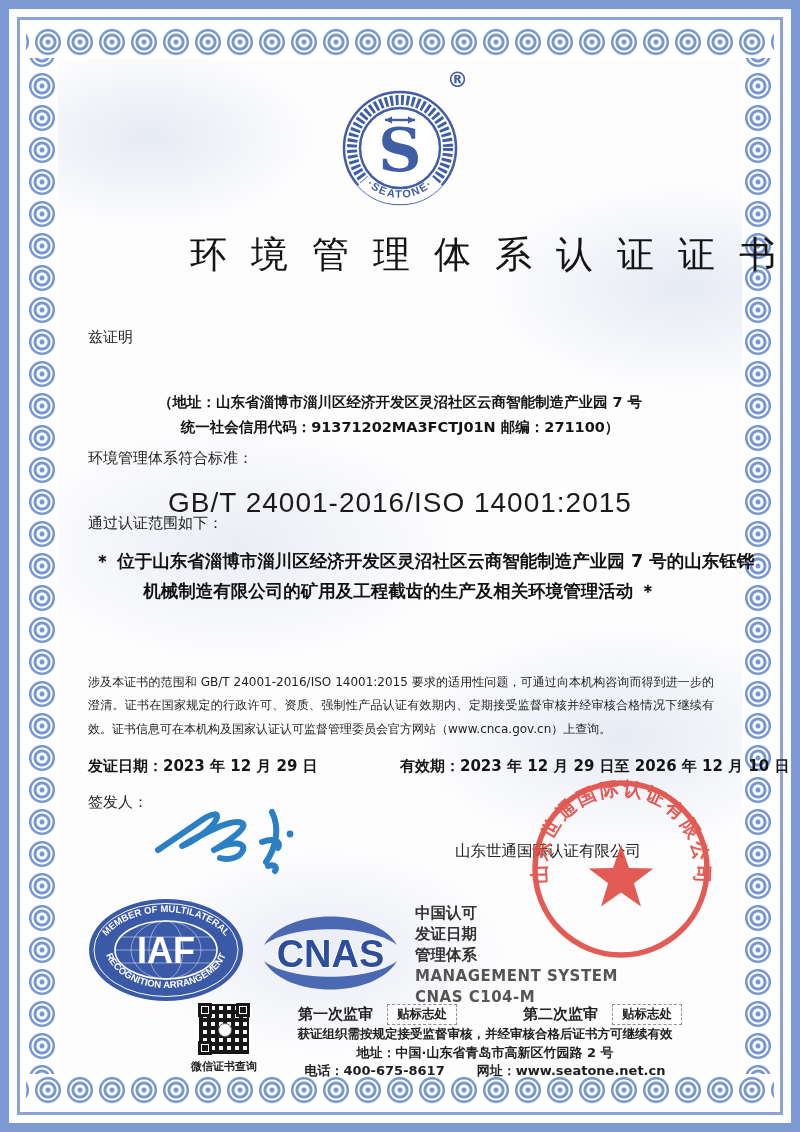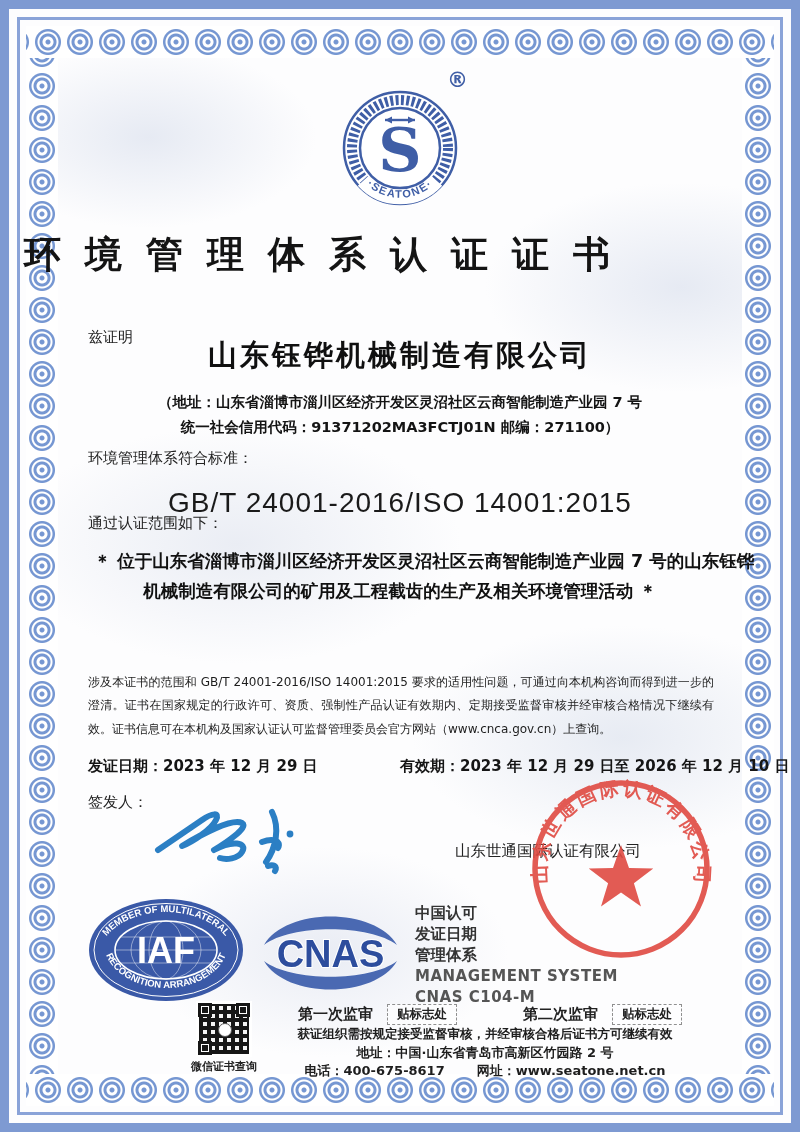--- a/index.html
+++ b/index.html
@@ -21,21 +21,21 @@
   
   .watermark{position:absolute;inset:30px;pointer-events:none;
     background-image:
       radial-gradient(ellipse 240px 130px at 16% 10%, #e6eaf3 0%, rgba(230,234,243,0) 70%),
       radial-gradient(ellipse 280px 150px at 88% 24%, #e6eaf3 0%, rgba(230,234,243,0) 70%),
       radial-gradient(ellipse 320px 170px at 28% 48%, #eaedf4 0%, rgba(234,237,244,0) 70%),
       radial-gradient(ellipse 300px 160px at 80% 66%, #e7ebf3 0%, rgba(231,235,243,0) 70%),
       radial-gradient(ellipse 260px 150px at 40% 86%, #e9ecf4 0%, rgba(233,236,244,0) 70%);}
   
   .abs{position:absolute;}
-  .title{top:230px;left:0;width:100%;text-align:left;font-size:37px;font-weight:bold;
+  .title{top:230px;left:0;width:100%;text-align:right;font-size:37px;font-weight:normal;
          color:#141414;letter-spacing:24px;padding-left:24px;box-sizing:border-box;}
   .cert-no{top:291px;right:94px;font-size:17px;font-weight:bold;color:#111;}
   .certify-label{top:328px;left:88px;font-size:15px;color:#222;}
   .company-name{top:336px;left:0;width:100%;text-align:center;font-size:29px;font-weight:bold;
                 color:#101010;letter-spacing:3px;}
   .addr1{top:393px;left:0;width:100%;text-align:center;font-size:14.5px;font-weight:bold;color:#141414;}
   .addr2{top:418px;left:0;width:100%;text-align:center;font-size:14.5px;font-weight:bold;color:#141414;}
   .std-label{top:449px;left:88px;font-size:15px;color:#222;}
   .standard{top:487px;left:0;width:100%;text-align:center;font-size:28px;color:#1a1a1a;
             font-family:"Liberation Sans",sans-serif;letter-spacing:1px;}
@@ -106,21 +106,20 @@
     <text x="0" y="23" text-anchor="middle" font-size="60" font-weight="bold" font-family="DejaVu Serif, serif" fill="#3f5ea6">S</text>
     <line x1="-15" y1="-28" x2="15" y2="-28" stroke="#3f5ea6" stroke-width="2.4"></line>
     <polygon points="-15,-28 -8,-31.5 -8,-24.5" fill="#3f5ea6"></polygon>
     <polygon points="15,-28 8,-31.5 8,-24.5" fill="#3f5ea6"></polygon>
   </svg>
   <div class="abs reg-mark">®</div>
 
   <div class="abs title">环境管理体系认证证书</div>
 
   <div class="abs certify-label">兹证明</div>
-  <div class="abs company-name">山东钰铧机械制造有限公司</div>
   <div class="abs addr1">（地址：山东省淄博市淄川区经济开发区灵沼社区云商智能制造产业园 7 号</div>
   <div class="abs addr2">统一社会信用代码：91371202MA3FCTJ01N 邮编：271100）</div>
 
   <div class="abs std-label">环境管理体系符合标准：</div>
   <div class="abs standard">GB/T 24001-2016/ISO 14001:2015</div>
 
   <div class="abs scope-label">通过认证范围如下：</div>
   <div class="abs scope1">＊ 位于山东省淄博市淄川区经济开发区灵沼社区云商智能制造产业园 7 号的山东钰铧</div>
   <div class="abs scope2">机械制造有限公司的矿用及工程截齿的生产及相关环境管理活动 ＊</div>
 

